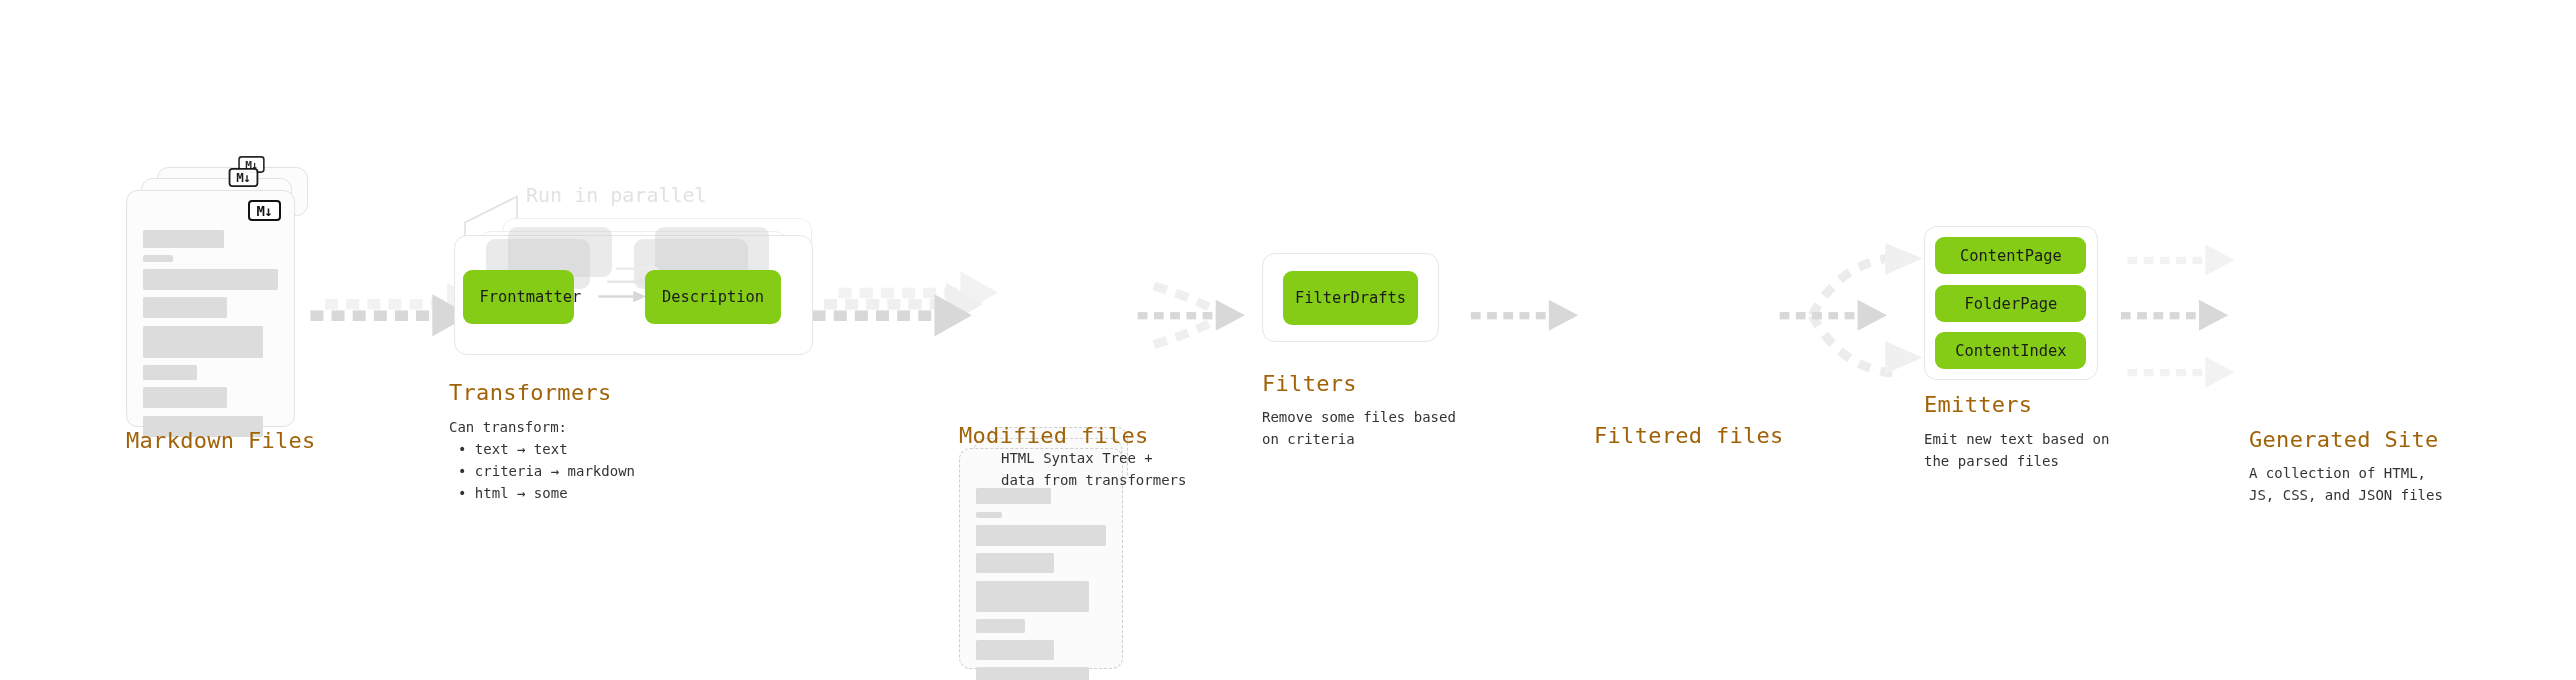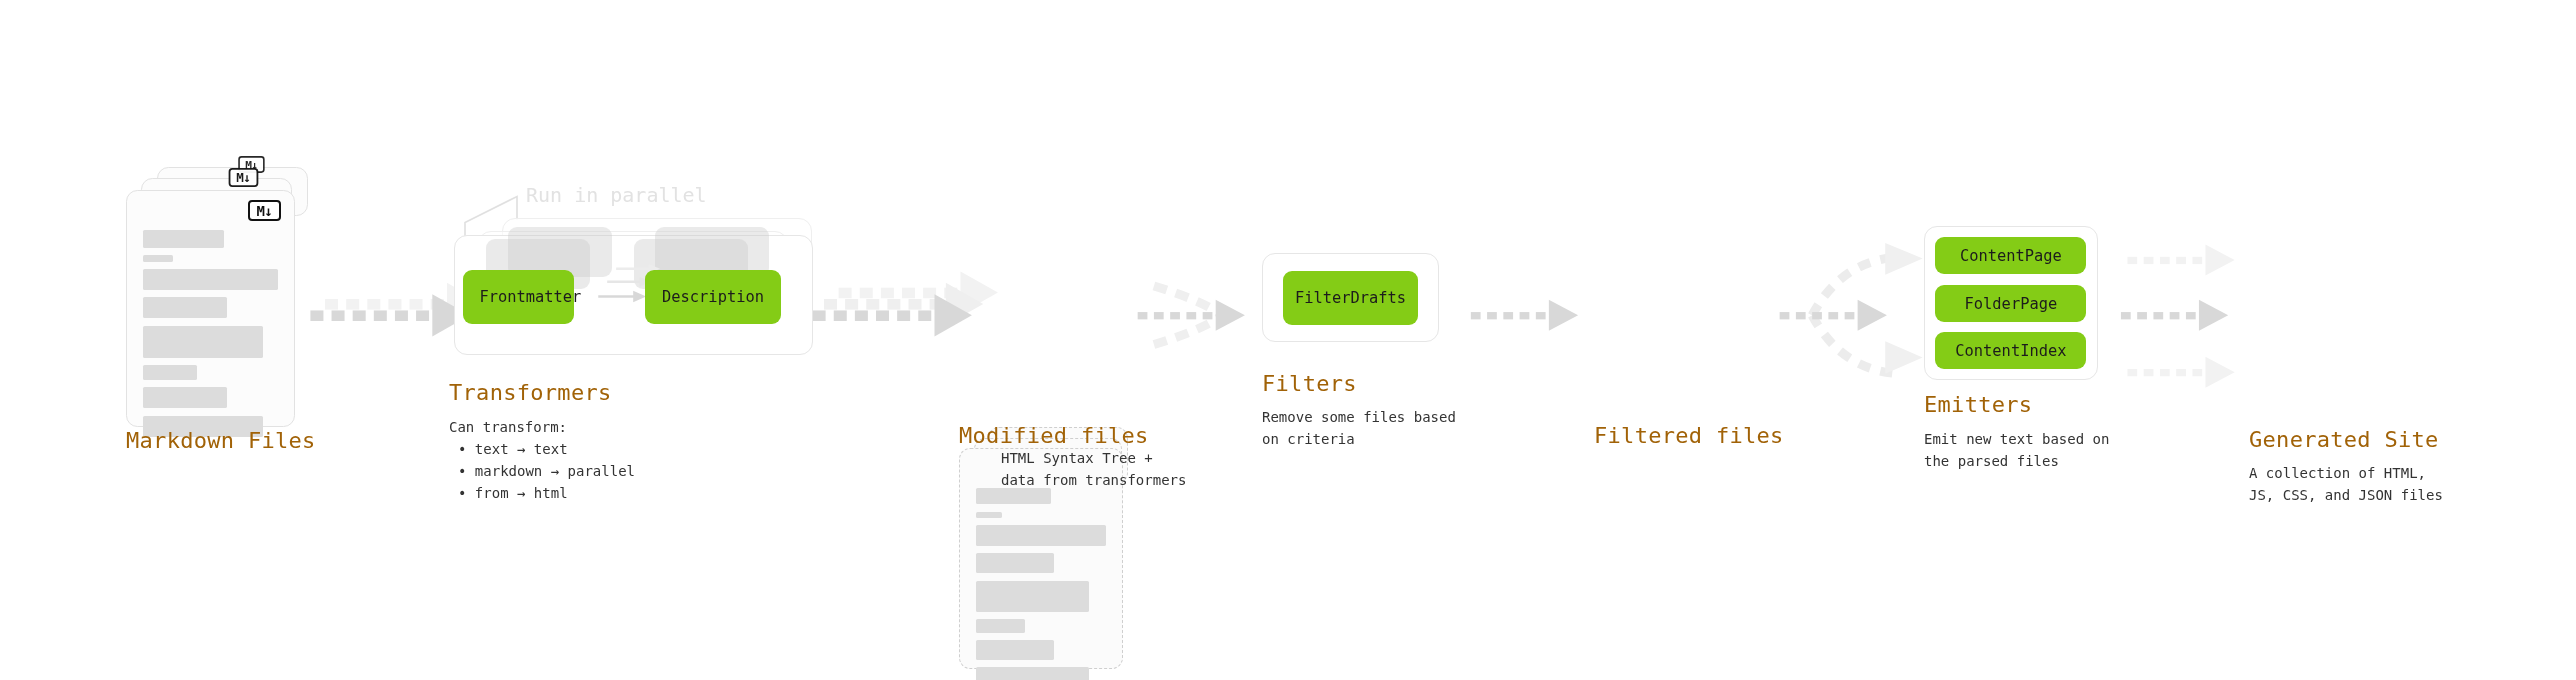--- a/index.html
+++ b/index.html
@@ -251,22 +251,22 @@
       <polygon points="239,130 255,137 239,144" fill="#d8d8d8"></polygon>
     </svg>
 
     <div class="chip" style="left:24.4px; top:85px; width:111px; height:54px;padding-left:23px;">Frontmatter</div>
     <div class="chip" style="left:206px; top:85px; width:136px; height:54px;">Description</div>
   </div>
 
   <div class="title" style="left:449px; top:380px;">Transformers</div>
   <div class="subtitle" style="left:449px; top:416px;">Can transform:</div>
   <div class="bullets" style="left:458px; top:438px;">• text → text</div>
-  <div class="bullets" style="left:458px; top:460px;">• markdown → parallel</div>
-  <div class="bullets" style="left:458px; top:482px;">• from → html</div>
+  <div class="bullets" style="left:458px; top:460px;">• criteria → markdown</div>
+  <div class="bullets" style="left:458px; top:482px;">• html → some</div>
 
   <div class="node docstack" style="left:959px; top:167px; width:187px; height:260px;">
     <div class="doc dashed" style="left:29px; top:0px; width:140px; height:57px;"></div>
     <div class="doc dashed" style="left:14.6px; top:10.6px; width:148px; height:57px;"></div>
     <div class="doc dashed" style="left:0px; top:21px; width:164px; height:221px;">
       <div class="doc-body">
         <div class="bar" style="width:58%; height:16.3px;"></div>
         <div class="bar" style="width:20%; height:6.5px;"></div>
         <div class="bar" style="width:100%; height:20.3px; margin-top:4.1px;"></div>
         <div class="bar" style="width:60%; height:20.3px;"></div>

